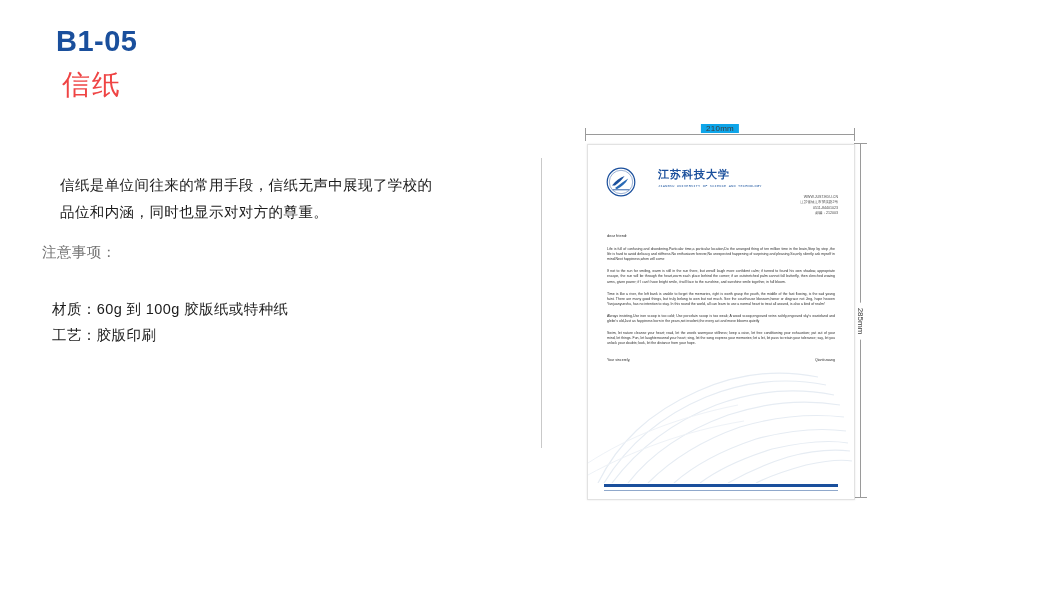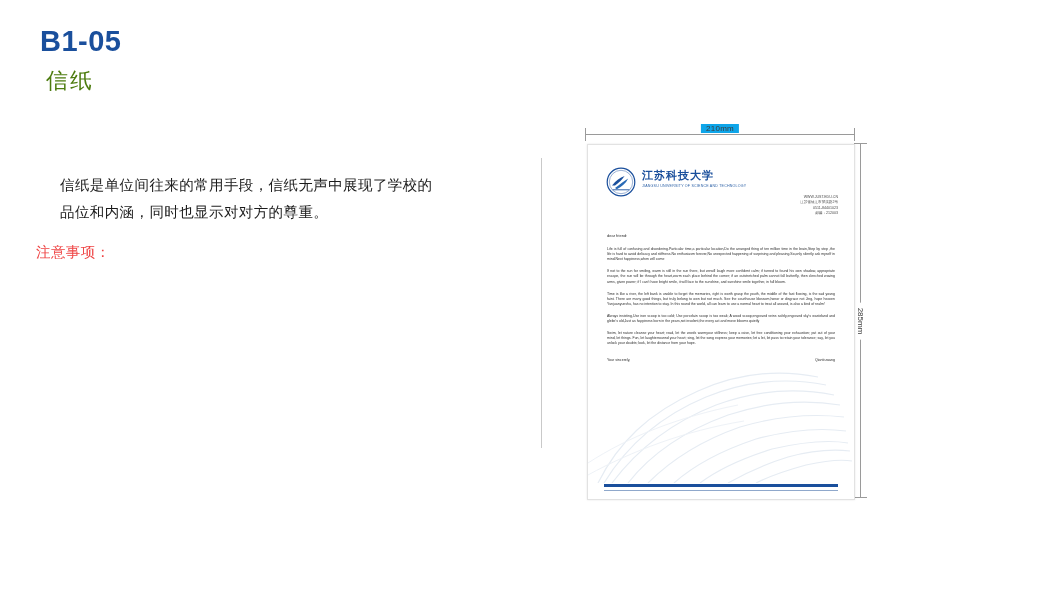--- a/index.html
+++ b/index.html
@@ -16,56 +16,56 @@
   }
   .page {
     position: relative;
     width: 1042px;
     height: 606px;
   }
 
   
   .left-col {
     position: absolute;
-    left: 40px;
+    left: 56px;
     top: 26px;
     width: 420px;
   }
   .code-title {
     font-size: 29px;
     font-weight: bold;
     color: #1a4f9c;
     letter-spacing: 0.5px;
     line-height: 1.1;
     margin: 0;
   }
   .code-sub {
-    font-size: 22px;
-    color: #4d7c0f;
+    font-size: 28px;
+    color: #ef4444;
     margin: 8px 0 0 6px;
     letter-spacing: 2px;
     font-weight: normal;
   }
   .desc-block {
     position: absolute;
     left: 52px;
     top: 164px;
     width: 400px;
     color: #1b1b1b;
     font-size: 14.5px;
     line-height: 27px;
     letter-spacing: 0.4px;
   }
   .desc-para { margin: 8px; }
   .notice-head {
     position: absolute;
-    left: 36px;
+    left: 42px;
     top: 243px;
     font-size: 14.5px;
-    color: #ef4444;
+    color: #737373;
     letter-spacing: 0.4px;
   }
   .spec-list {
     position: absolute;
     left: 52px;
     top: 296px;
     font-size: 14.5px;
     color: #1b1b1b;
     line-height: 26px;
     letter-spacing: 0.4px;
@@ -197,22 +197,23 @@
     top: 22px;
     display: flex;
     align-items: flex-start;
   }
   .lh-emblem {
     width: 30px;
     height: 30px;
     flex: 0 0 30px;
   }
   .lh-names {
-    margin-left: 6px;
+    margin-left: 22px;
     padding-top: 3px;
+    font-family: Liberation Mono, monospace;
   }
   .lh-cn {
     font-size: 11px;
     color: #1a4f9c;
     letter-spacing: 1px;
     font-weight: bold;
     line-height: 1;
     white-space: nowrap;
   }
   .lh-en {
@@ -261,20 +262,22 @@
     <div class="code-sub">信纸</div>
   </div>
 
   <div class="desc-block">
     <p class="desc-para">信纸是单位间往来的常用手段，信纸无声中展现了学校的品位和内涵，同时也显示对对方的尊重。</p>
   </div>
 
   <div class="notice-head">注意事项：</div>
 
   <div class="spec-list">
+    <div class="spec-row">材质：60g 到 100g 胶版纸或特种纸</div>
+    <div class="spec-row">工艺：胶版印刷</div>
   </div>
 
   <div class="divider"></div>
 
   <div class="dim-top">
     <div class="tick-l"></div>
     <div class="tick-r"></div>
     <div class="line"></div>
     <div class="label">210mm</div>
   </div>

